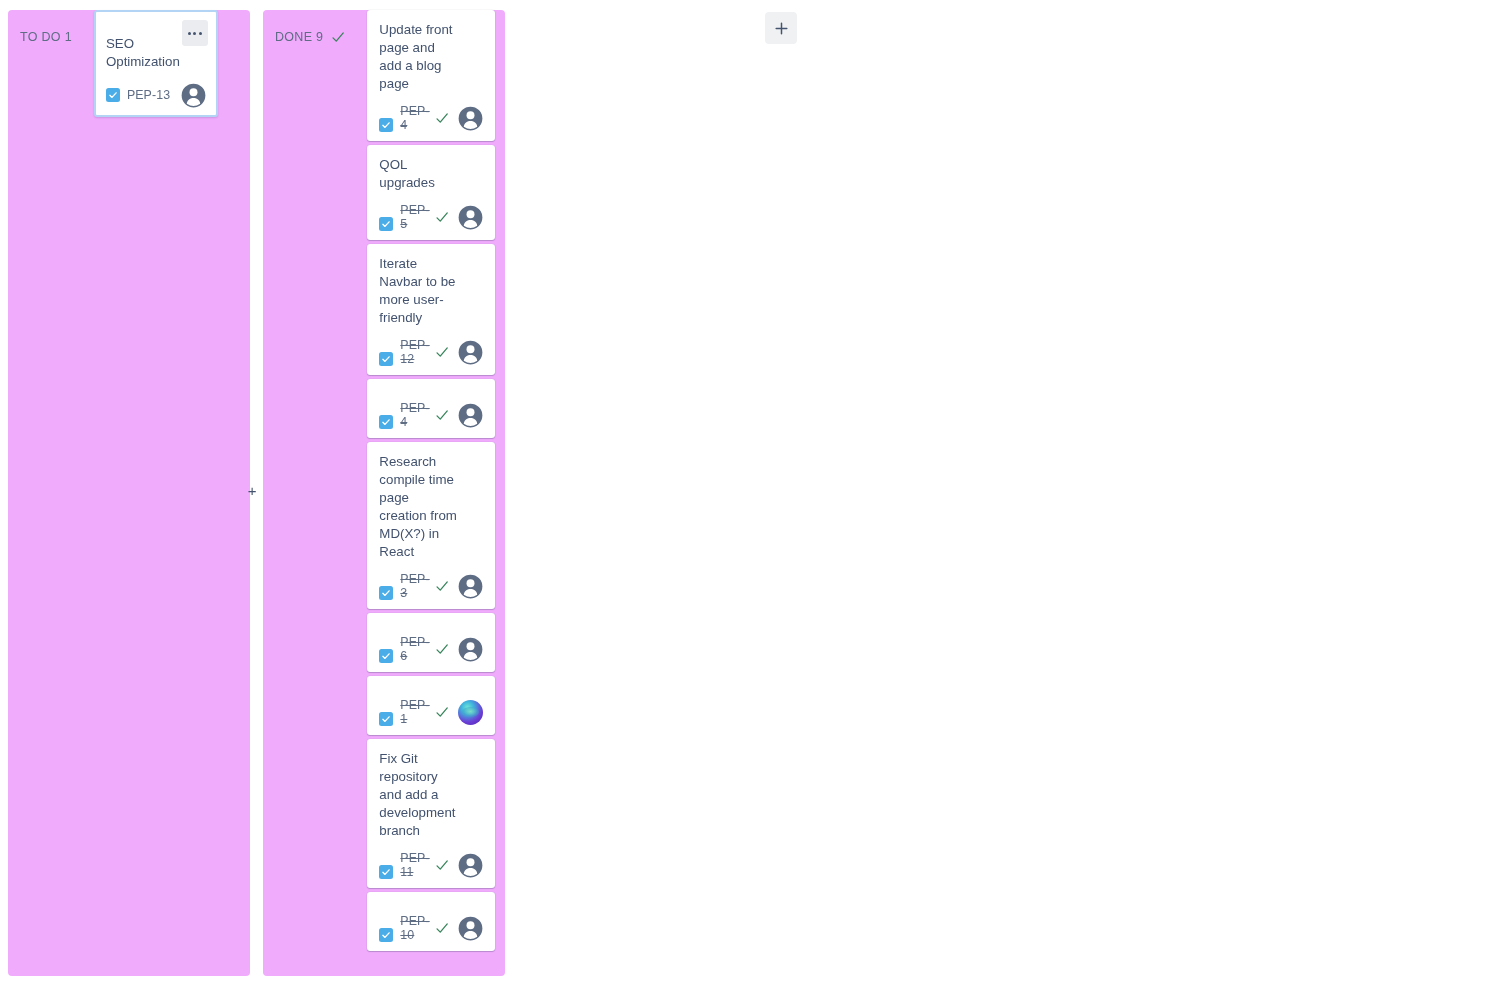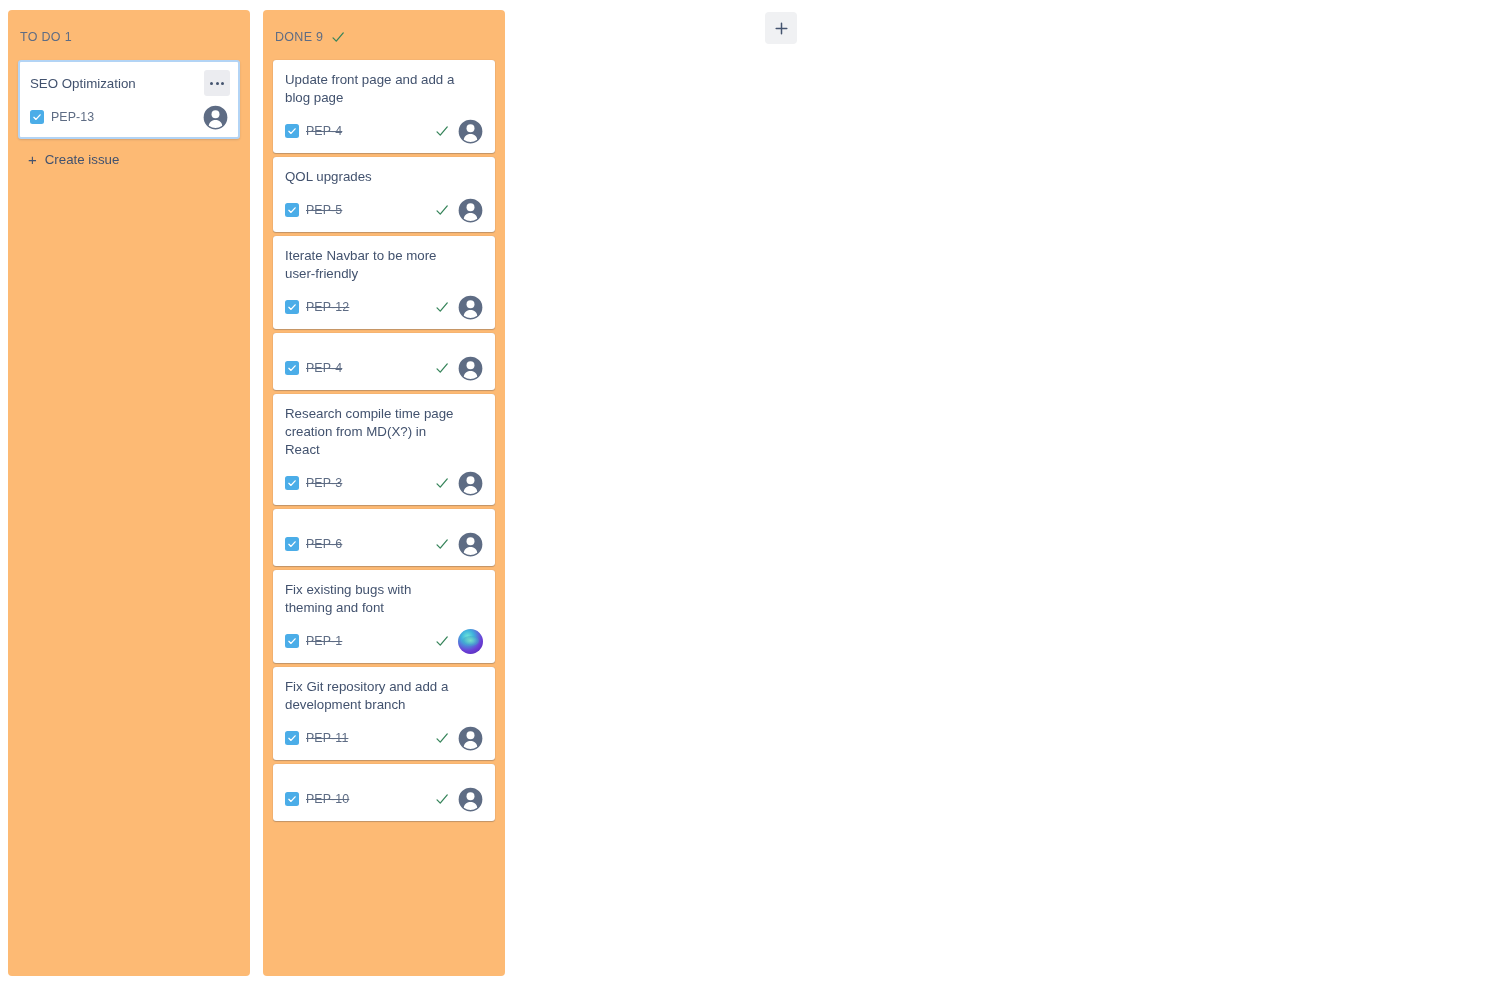--- a/index.html
+++ b/index.html
@@ -25,26 +25,26 @@
     position: absolute;
     top: 10px;
     left: 8px;
     display: flex;
     align-items: flex-start;
     gap: 13px;
   }
 
   .column {
     width: 242px;
-    background: #fdba74;
+    background: #f0abfc;
     border-radius: 4px;
     padding: 0 0 10px 0;
     min-height: 966px;
     display: flex;
-    flex-direction: column;
+    flex-direction: row;
   }
 
   .column-header {
     display: flex;
     align-items: center;
     gap: 8px;
     padding: 16px 12px 12px 12px;
     height: 50px;
   }
 
@@ -76,21 +76,21 @@
     background: #ffffff;
     border-radius: 3px;
     box-shadow: 0 1px 1px rgba(9,30,66,0.22), 0 0 1px rgba(9,30,66,0.29);
     padding: 11px 12px 9px 12px;
     cursor: pointer;
     position: relative;
   }
 
   .card.highlight {
     border: 2px solid #b3d4f5;
-    padding: 13px 10px 7px 10px;
+    padding: 23px 10px 7px 10px;
     box-shadow: 0 1px 2px rgba(9,30,66,0.15);
   }
 
   .card-title {
     font-size: 13.3px;
     line-height: 18px;
     color: #42526e;
     padding-right: 26px;
     word-wrap: break-word;
   }
@@ -432,21 +432,20 @@
                   <svg width="25" height="25" viewBox="0 0 32 32">
                     <circle cx="16" cy="16" r="15.2" fill="#5e6c84"></circle>
                     <circle cx="16" cy="11.8" r="5.1" fill="#ffffff"></circle>
                     <path d="M16 19.2c-5.2 0-8.2 3.2-8.6 7.3a15.2 15.2 0 0 0 17.2 0c-.4-4.1-3.4-7.3-8.6-7.3z" fill="#ffffff"></path>
                   </svg>
                 </span>
               </div>
             </div>
           </div>
           <div class="card">
-            <div class="card-title">Fix existing bugs with theming and font</div>
             <div class="card-footer">
               <div class="key-wrap">
                 <span class="task-box">
                   <svg width="10" height="10" viewBox="0 0 24 24">
                     <path d="M4.5 12.8l5 5 10-11" fill="none" stroke="#ffffff" stroke-width="3.2" stroke-linecap="round" stroke-linejoin="round"></path>
                   </svg>
                 </span>
                 <span class="issue-key done">PEP-1</span>
               </div>
               <div class="footer-right">

